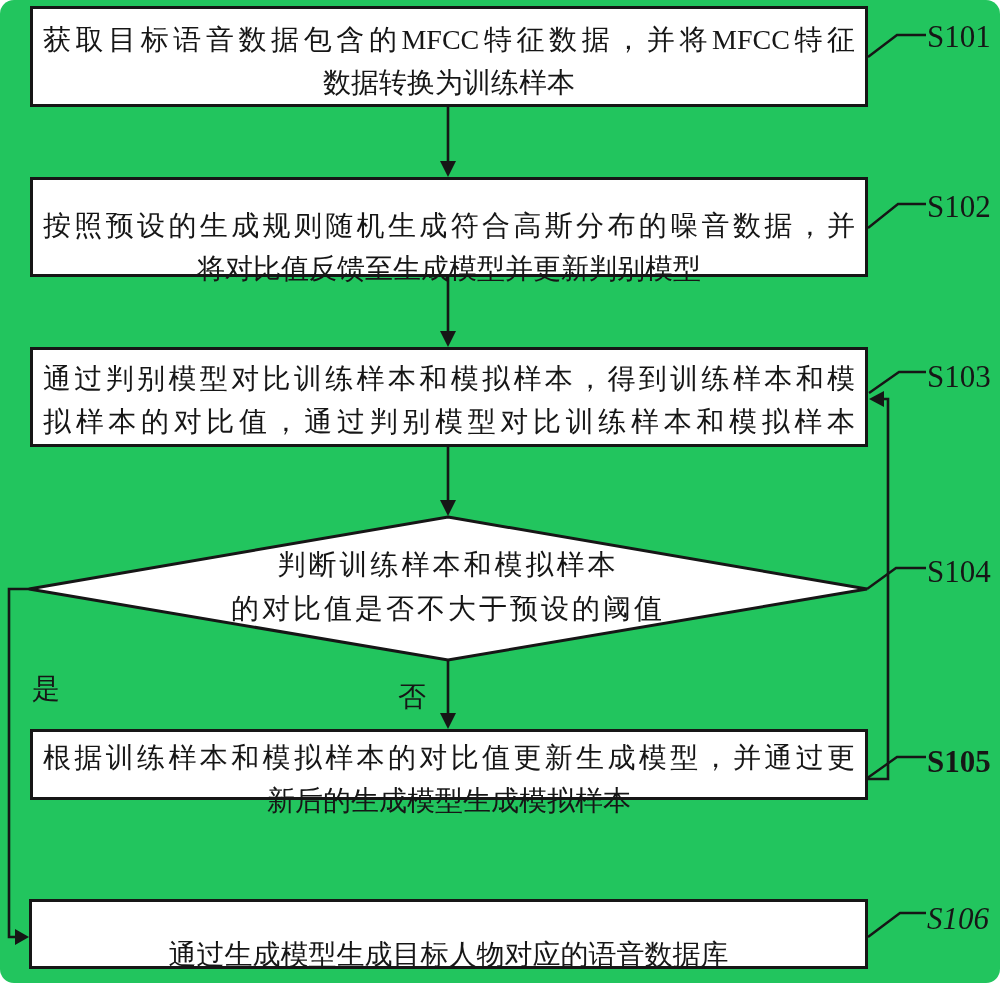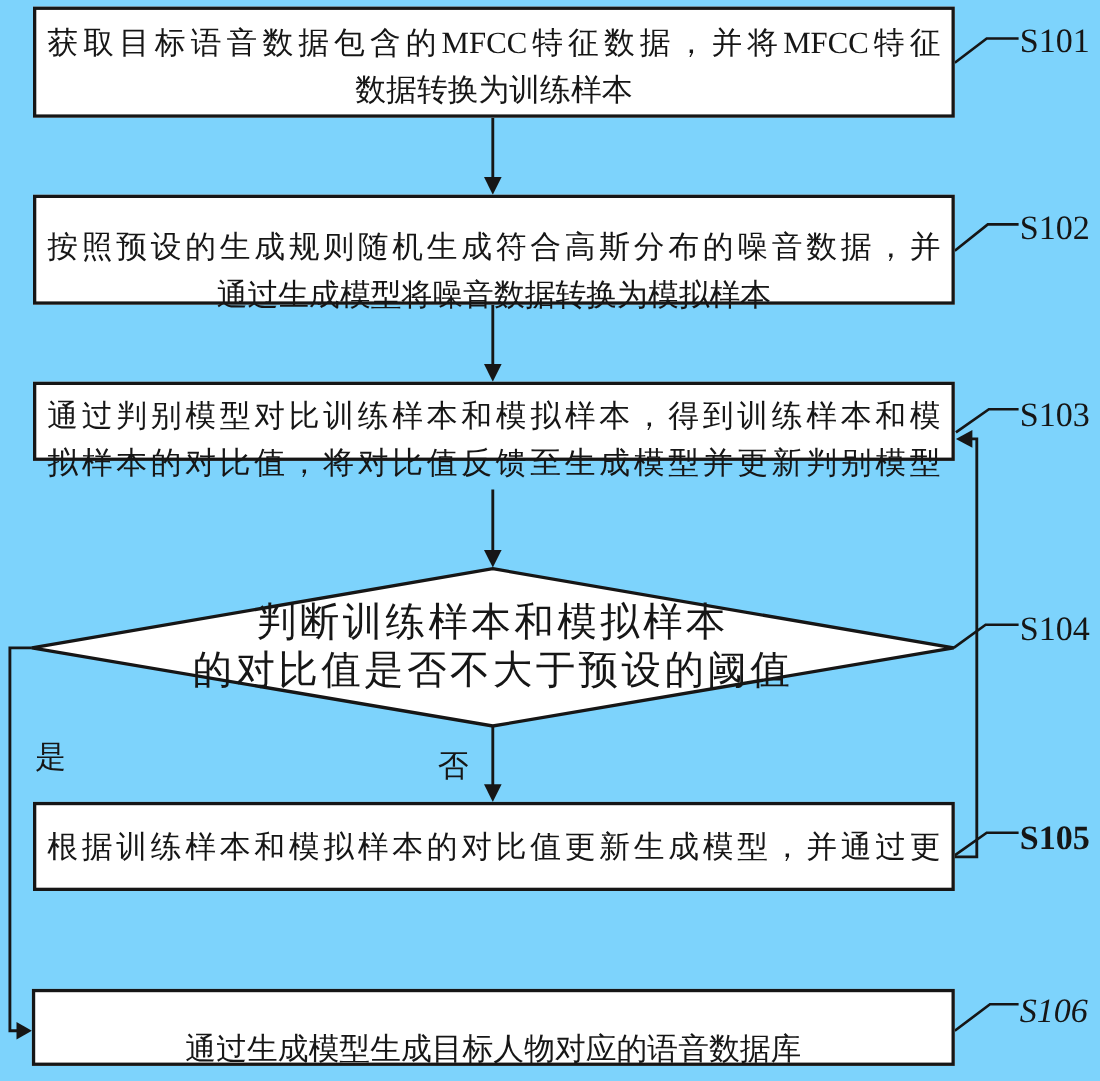--- a/index.html
+++ b/index.html
@@ -4,24 +4,25 @@
 <style>
   html, body {
     margin: 0;
     padding: 0;
     background: #ffffff;
   }
   .canvas {
     position: relative;
     width: 1000px;
     height: 983px;
-    background: #7dd3fc;
+    background: #22c55e;
     font-family: "Liberation Serif", "DejaVu Serif", serif;
     color: #161616;
     overflow: hidden;
+    border-radius: 14px;
   }
   .connector-layer {
     position: absolute;
     left: 0; top: 0;
     width: 1000px; height: 983px;
   }
   .pbox {
     position: absolute;
     box-sizing: border-box;
     border: 3px solid #161616;
@@ -36,32 +37,32 @@
   .just {
     text-align: justify;
     text-align-last: justify;
     white-space: normal;
   }
   .cent {
     text-align: center;
   }
   .box1 { left: 30px; top: 6px;   width: 838px; height: 101px; padding-top: 9px; }
   .box2 { left: 30px; top: 177px; width: 838px; height: 100px; padding-top: 24px; }
-  .box3 { left: 30px; top: 347px; width: 838px; height: 72px;  padding-top: 7px; }
-  .box5 { left: 30px; top: 729px; width: 838px; height: 81px;  padding-top: 17px; }
+  .box3 { left: 30px; top: 347px; width: 838px; height: 100px;  padding-top: 7px; }
+  .box5 { left: 30px; top: 729px; width: 838px; height: 71px;  padding-top: 4px; }
   .box6 { left: 29px; top: 899px; width: 839px; height: 70px; }
   .box6 .pline { line-height: 64px; padding-top: 21px; }
   .dia-text {
     position: absolute;
     left: 48px;
     width: 800px;
     height: 42px;
     line-height: 42px;
     text-align: center;
-    font-size: 36px;
+    font-size: 28px;
     letter-spacing: 3px;
   }
   .dia-l1 { top: 544px; }
   .dia-l2 { top: 588px; }
   .step-label {
     position: absolute;
     left: 927px;
     font-size: 31px;
     line-height: 32px;
     white-space: nowrap;
@@ -116,36 +117,37 @@
     </g>
   </svg>
 
   <div class="pbox box1">
     <div class="pline just">获取目标语音数据包含的MFCC特征数据，并将MFCC特征</div>
     <div class="pline cent">数据转换为训练样本</div>
   </div>
 
   <div class="pbox box2">
     <div class="pline just">按照预设的生成规则随机生成符合高斯分布的噪音数据，并</div>
-    <div class="pline cent">通过生成模型将噪音数据转换为模拟样本</div>
+    <div class="pline cent">将对比值反馈至生成模型并更新判别模型</div>
   </div>
 
   <div class="pbox box3">
     <div class="pline just">通过判别模型对比训练样本和模拟样本，得到训练样本和模</div>
-    <div class="pline just">拟样本的对比值，将对比值反馈至生成模型并更新判别模型</div>
+    <div class="pline just">拟样本的对比值，通过判别模型对比训练样本和模拟样本</div>
   </div>
 
   <div class="dia-text dia-l1">判断训练样本和模拟样本</div>
   <div class="dia-text dia-l2">的对比值是否不大于预设的阈值</div>
 
   <div class="branch-label branch-yes">是</div>
   <div class="branch-label branch-no">否</div>
 
   <div class="pbox box5">
     <div class="pline just">根据训练样本和模拟样本的对比值更新生成模型，并通过更</div>
+    <div class="pline cent">新后的生成模型生成模拟样本</div>
   </div>
 
   <div class="pbox box6">
     <div class="pline cent">通过生成模型生成目标人物对应的语音数据库</div>
   </div>
 
   <div class="step-label lbl-s101">S101</div>
   <div class="step-label lbl-s102">S102</div>
   <div class="step-label lbl-s103">S103</div>
   <div class="step-label lbl-s104">S104</div>

